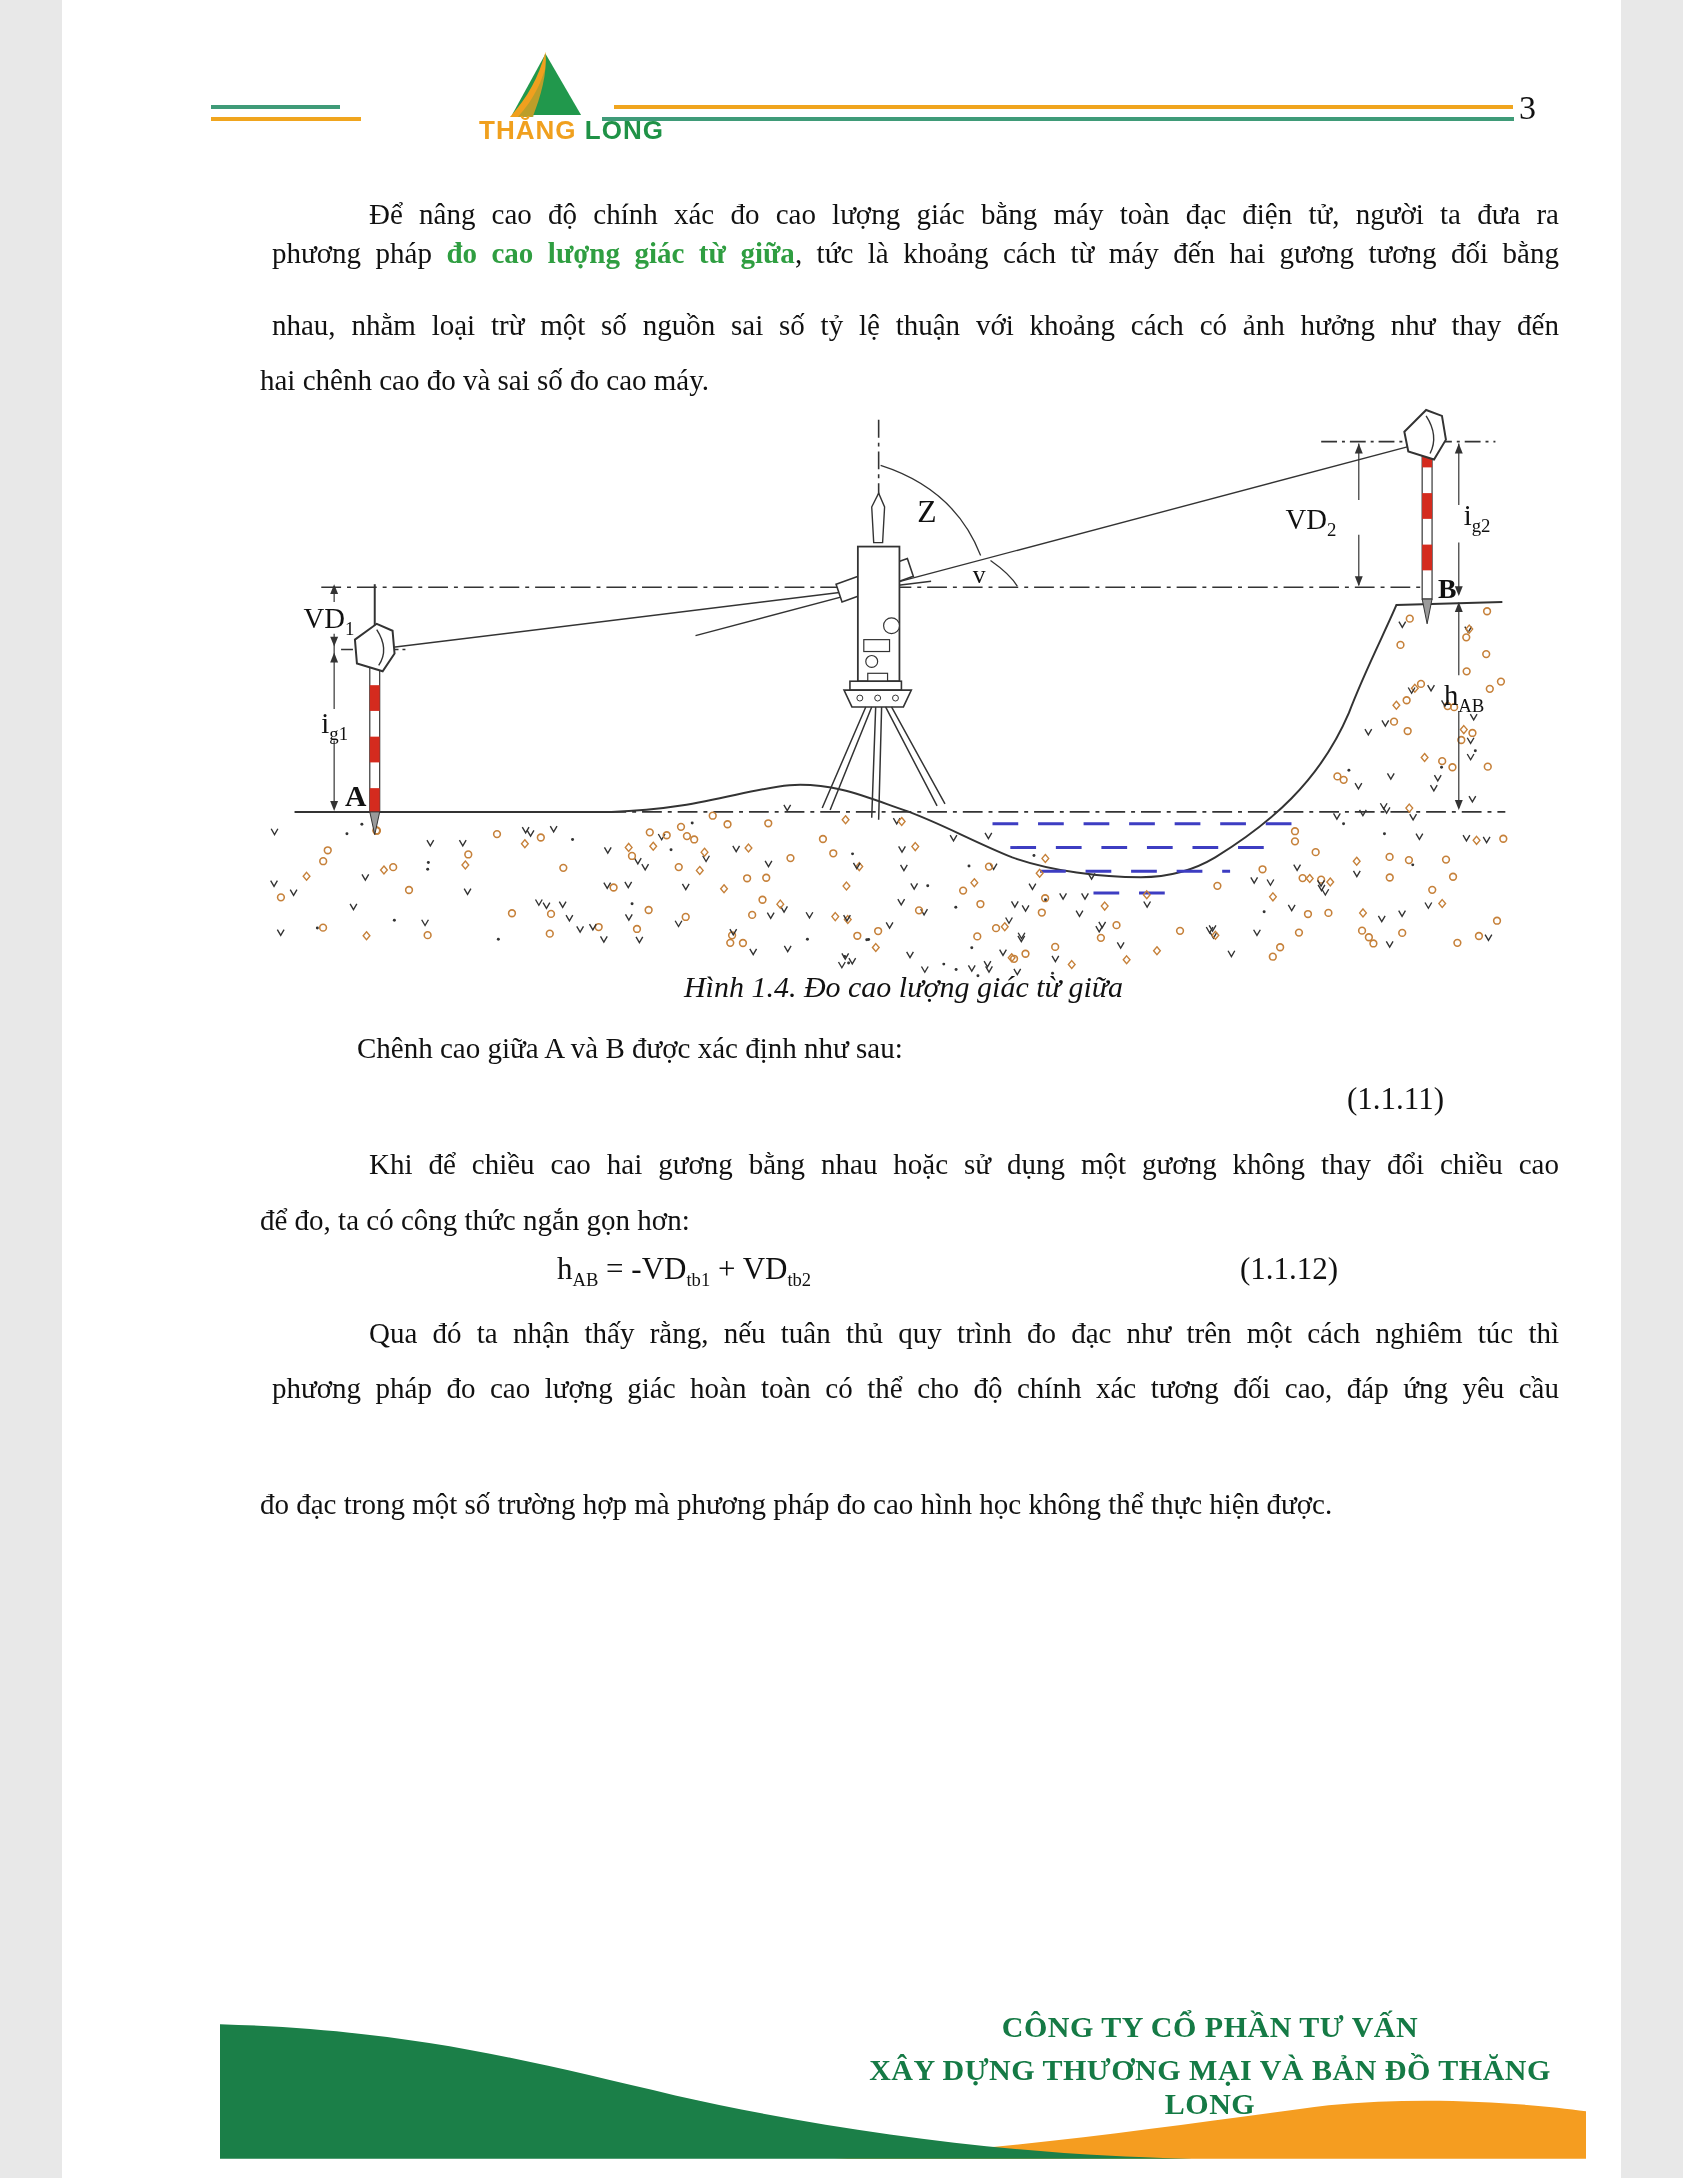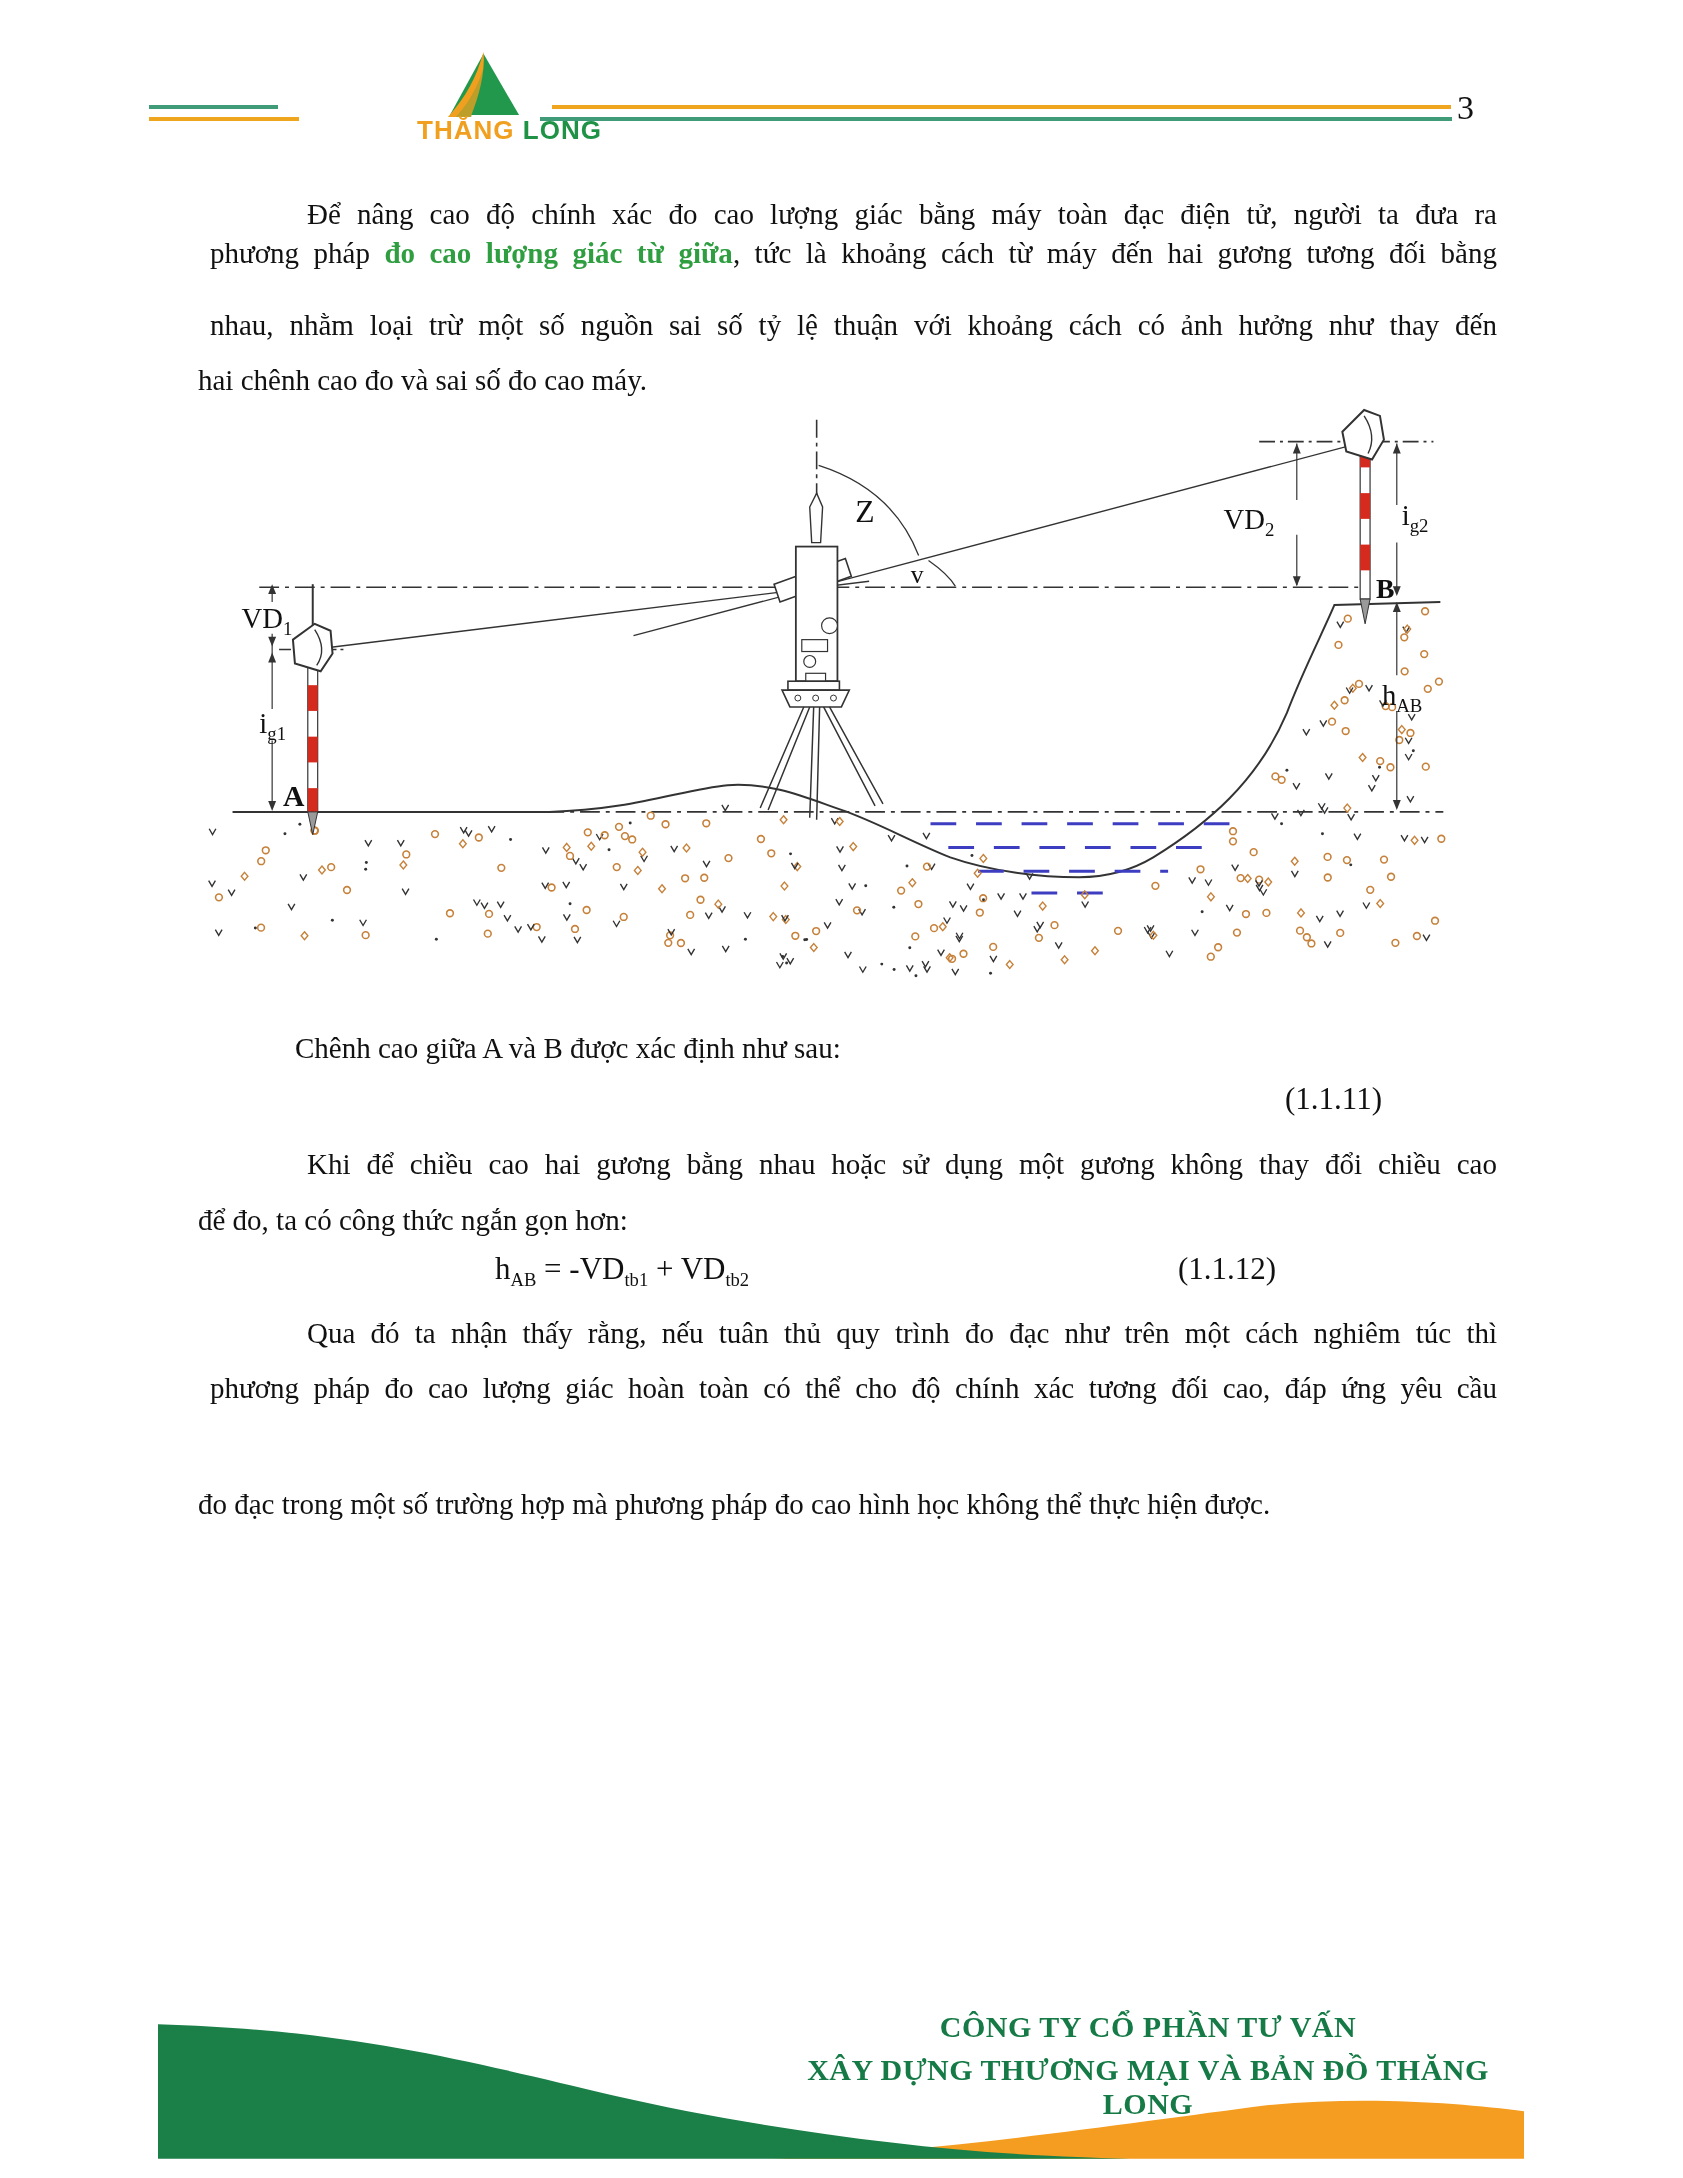--- a/index.html
+++ b/index.html
@@ -1,16 +1,16 @@
 <!DOCTYPE html>
 <html><head>
 <meta charset="utf-8">
 <style>
   html,body{margin:0;padding:0;background:#e8e8e8;}
-  .page{position:relative;width:1683px;height:2178px;background:#ffffff;
+  .page{position:relative;width:1559px;height:2178px;background:#ffffff;
         font-family:"Liberation Serif",serif;color:#111;overflow:hidden;margin:0 auto;}
   .hline{position:absolute;height:4px;}
   .pagenum{position:absolute;left:1457px;top:89px;font-size:34px;color:#111;}
   .logo-svg{position:absolute;left:426px;top:38px;}
   .logo-text{position:absolute;left:381px;top:115px;width:257px;text-align:center;
              font-family:"Liberation Sans",sans-serif;font-weight:bold;font-size:26px;letter-spacing:1px;}
   .logo-text .t1{color:#f0a01e;} .logo-text .t2{color:#1f9246;}
   .line{position:absolute;left:198px;width:1287px;font-size:29px;line-height:40px;
         height:44px;overflow:hidden;text-align:justify;}
   .line.just{text-align-last:justify;margin-left:12px;}
@@ -55,20 +55,21 @@
       <div class="line just" style="top: 305px;"><span>nhau, nhằm loại trừ một số nguồn sai số tỷ lệ thuận với khoảng cách có ảnh hưởng như thay đến</span></div>
       <div class="line" style="top: 360px;"><span>hai chênh cao đo và sai số đo cao máy.</span></div>
       <div class="line" style="top: 1028px;"><span class="indent"></span><span>Chênh cao giữa A và B được xác định như sau:</span></div>
       <div class="line just" style="top: 1144px;"><span class="indent"></span><span>Khi để chiều cao hai gương bằng nhau hoặc sử dụng một gương không thay đổi chiều cao</span></div>
       <div class="line" style="top: 1200px;"><span>để đo, ta có công thức ngắn gọn hơn:</span></div>
       <div class="line just" style="top: 1313px;"><span class="indent"></span><span>Qua đó ta nhận thấy rằng, nếu tuân thủ quy trình đo đạc như trên một cách nghiêm túc thì</span></div>
       <div class="line just" style="top: 1368px;"><span>phương pháp đo cao lượng giác hoàn toàn có thể cho độ chính xác tương đối cao, đáp ứng yêu cầu</span></div>
       <div class="line" style="top: 1484px;"><span>đo đạc trong một số trường hợp mà phương pháp đo cao hình học không thể thực hiện được.</span></div>
     </div>
 
+  <div class="caption" style="top:970px;">Hình 1.4. Đo cao lượng giác từ giữa</div>
 
   <div class="eqnum" style="left:1285px;top:1081px;">(1.1.11)</div>
 
   <div class="eq" id="eq2" style="top:1251px;">h<sub>AB</sub> = -VD<sub>tb1</sub> + VD<sub>tb2</sub></div>
   <div class="eqnum" style="left:1178px;top:1251px;">(1.1.12)</div>
 
   <svg class="diagram-svg" id="diagram" width="1307" height="594" viewBox="180 410 1320 600">
     <g stroke="#333" fill="none" stroke-width="1.6">
 
       <path d="M 262 593 H 1372" stroke-dasharray="20 6 4 6"></path>

